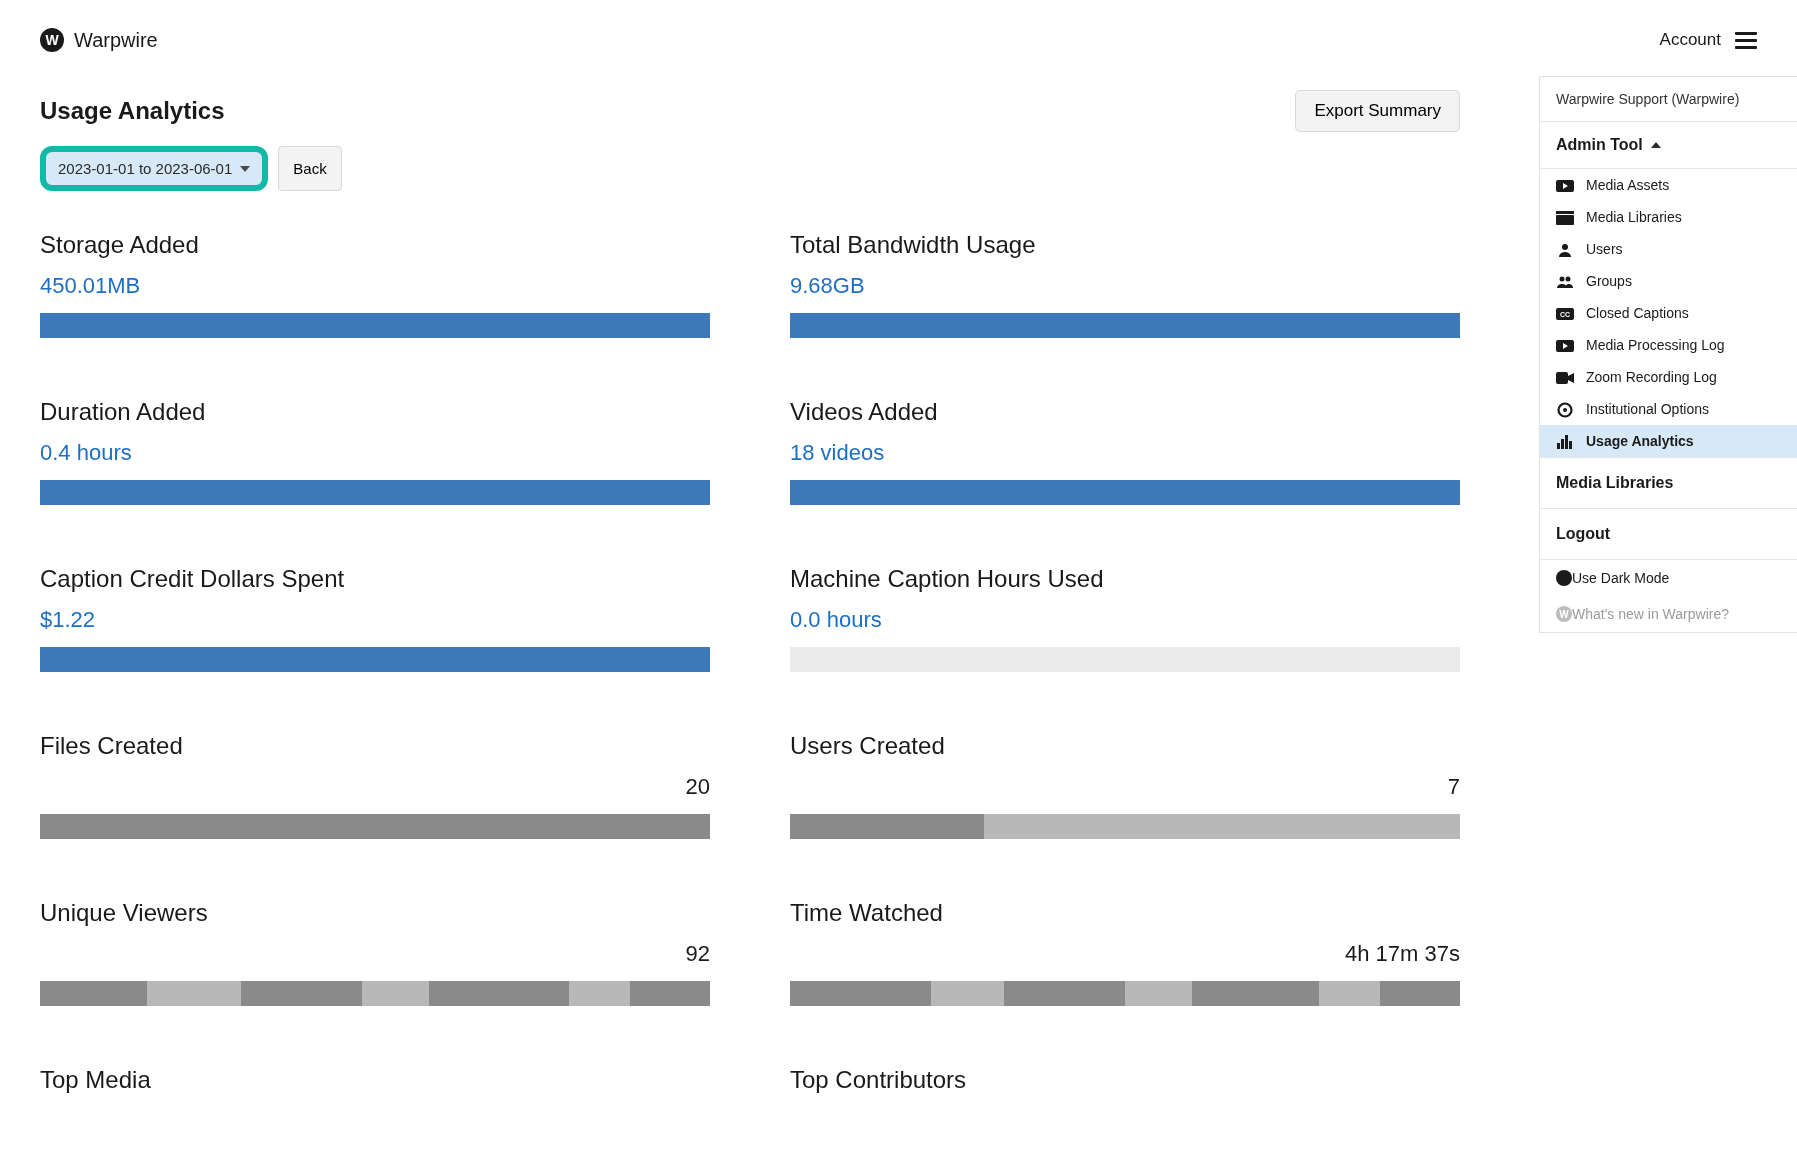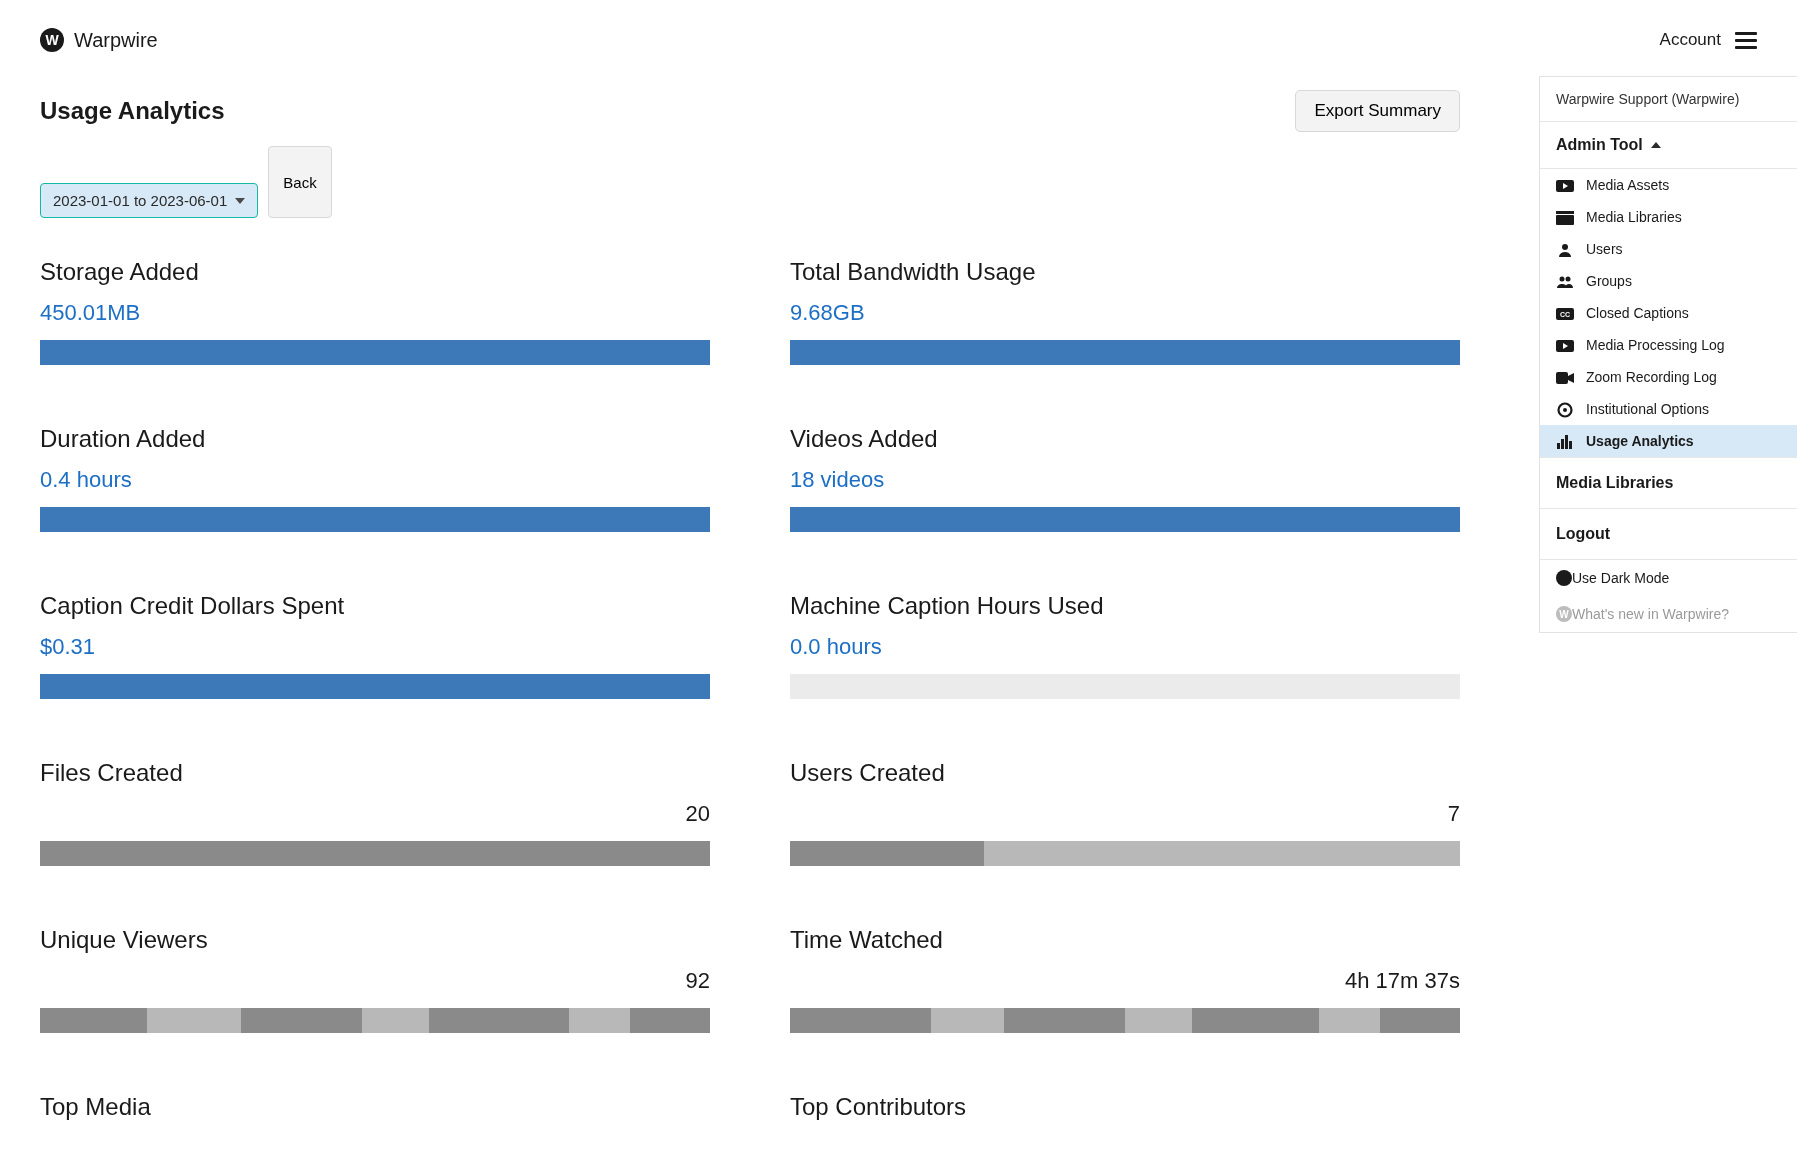--- a/index.html
+++ b/index.html
@@ -61,28 +61,27 @@
     background: #f3f3f3;
     border: 1px solid #d8d8d8;
     border-radius: 5px;
     padding: 10px 18px;
     font-size: 17px;
     cursor: pointer;
   }
   .controls-row { display: flex; gap: 10px; margin-bottom: 40px; }
   .date-range-btn {
     background: #d7e9f7;
-    border: 1px solid #14b8a6;
-    border-radius: 4px;
+    border: 6px solid #14b8a6;
+    border-radius: 12px;
     padding: 8px 12px;
     font-size: 15px;
     display: flex; align-items: center; gap: 8px;
     cursor: pointer;
     color: #2a2a2a;
-    margin-top: 37px;
   }
   .chevron-down {
     width: 0; height: 0;
     border-left: 5px solid transparent;
     border-right: 5px solid transparent;
     border-top: 6px solid #4a4a4a;
   }
   .back-btn {
     background: #f3f3f3;
     border: 1px solid #d8d8d8;
@@ -218,21 +217,21 @@
           </div></div>
         <div><div class="metric-title">Total Bandwidth Usage</div><div class="metric-value-link">9.68GB</div><div class="bar">
             <div class="bar-fill-blue" style="width: 100%;"></div>
           </div></div>
         <div><div class="metric-title">Duration Added</div><div class="metric-value-link">0.4 hours</div><div class="bar">
             <div class="bar-fill-blue" style="width: 100%;"></div>
           </div></div>
         <div><div class="metric-title">Videos Added</div><div class="metric-value-link">18 videos</div><div class="bar">
             <div class="bar-fill-blue" style="width: 100%;"></div>
           </div></div>
-        <div><div class="metric-title">Caption Credit Dollars Spent</div><div class="metric-value-link">$0.31</div><div class="bar">
+        <div><div class="metric-title">Caption Credit Dollars Spent</div><div class="metric-value-link">$1.22</div><div class="bar">
             <div class="bar-fill-blue" style="width: 100%;"></div>
           </div></div>
         <div><div class="metric-title">Machine Caption Hours Used</div><div class="metric-value-link">0.0 hours</div><div class="bar">
             <div class="bar-fill-blue" style="width: 0%;"></div>
           </div></div>
         <div>
           <div class="metric-title">Files Created</div>
           <div class="metric-value-plain">20</div>
           <div class="bar">
             <div class="bar-fill-gray" style="width: 100%;"></div>

